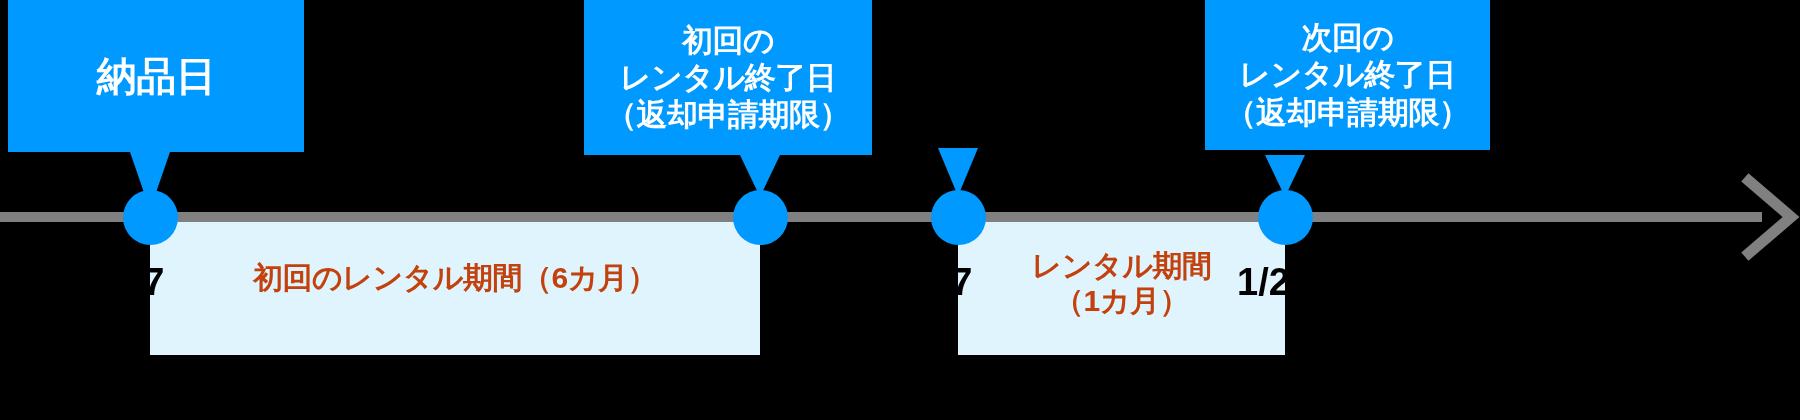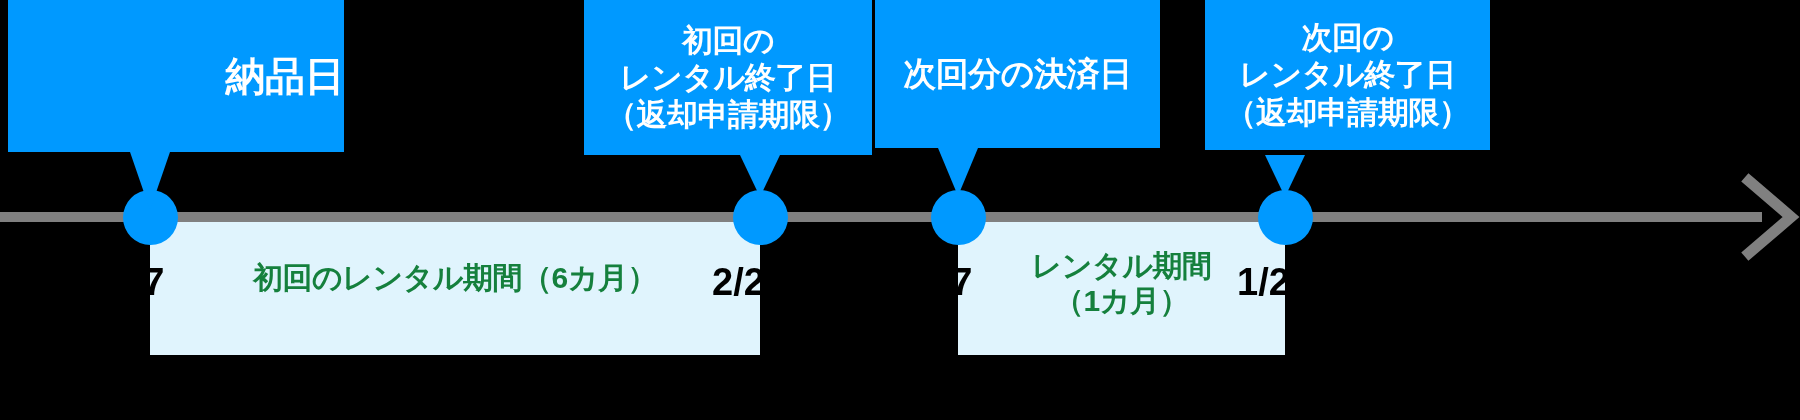--- a/index.html
+++ b/index.html
@@ -24,21 +24,21 @@
   .band {
     position: absolute;
     background: #e0f4fd;
     overflow: hidden;
   }
   .band-label {
     position: absolute;
     left: 0;
     width: 100%;
     text-align: center;
-    color: #15803d;
+    color: #c2410c;
     font-weight: bold;
     line-height: 1.18;
     white-space: pre-line;
     letter-spacing: -0.5px;
   }
 
   
   .axis-line {
     position: absolute;
     height: 10px;
@@ -108,52 +108,46 @@
   <div class="axis-line" style="left:0px; top:212px; width:1762px;"></div>
 
   <svg class="axis-arrow" width="70" height="92" viewBox="0 0 70 92" style="left:1735px; top:171px;">
     <polyline points="14,10 56,46 14,82" fill="none" stroke="#808080" stroke-width="11" stroke-linecap="square" stroke-linejoin="miter"></polyline>
   </svg>
 
   <div class="date-clip" style="left:150px; top:260px; width:120px; height:48px;">
     <div class="date-label" style="left:-28px; top:3px; font-size:38px;">27</div>
   </div>
 
-  <div class="date-clip" style="left:640px; top:260px; width:120px; height:48px;">
-    <div class="date-label" style="left:72px; top:3px; font-size:38px;">2/2</div>
-  </div>
 
   <div class="date-clip" style="left:958px; top:260px; width:120px; height:48px;">
     <div class="date-label" style="left:-28px; top:3px; font-size:38px;">27</div>
   </div>
 
   <div class="date-clip" style="left:1165px; top:260px; width:120px; height:48px;">
     <div class="date-label" style="left:72px; top:3px; font-size:38px;">1/2</div>
   </div>
 
   <div class="marker" style="left:123px; top:190px; width:55px; height:55px;"></div>
   <div class="marker" style="left:733px; top:190px; width:55px; height:55px;"></div>
   <div class="marker" style="left:931px; top:190px; width:55px; height:55px;"></div>
   <div class="marker" style="left:1258px; top:190px; width:55px; height:55px;"></div>
 
-  <div class="callout" style="left:8px; top:0px; width:336px; height:152px;justify-content:flex-end;">
+  <div class="callout" style="left:8px; top:0px; width:296px; height:152px;">
     <div class="callout-text" style="font-size:40px;">納品日</div>
   </div>
   <div class="callout-tail" style="left:130px; top:152px; border-left:20px solid transparent; border-right:20px solid transparent; border-top:58px solid #0099ff;"></div>
 
   <div class="callout" style="left:540px; top:0px; width:288px; height:155px;margin-left:44px;">
     <div class="callout-text" style="font-size:31px;">初回の
 レンタル終了日
 （返却申請期限）</div>
   </div>
   <div class="callout-tail" style="left:740px; top:155px; border-left:20px solid transparent; border-right:20px solid transparent; border-top:42px solid #0099ff;"></div>
 
-  <div class="callout" style="left:875px; top:0px; width:285px; height:148px;">
-    <div class="callout-text" style="font-size:33px;">次回分の決済日</div>
-  </div>
   <div class="callout-tail" style="left:938px; top:148px; border-left:20px solid transparent; border-right:20px solid transparent; border-top:48px solid #0099ff;"></div>
 
   <div class="callout" style="left:1205px; top:0px; width:285px; height:150px;">
     <div class="callout-text" style="font-size:31px;">次回の
 レンタル終了日
 （返却申請期限）</div>
   </div>
   <div class="callout-tail" style="left:1265px; top:155px; border-left:20px solid transparent; border-right:20px solid transparent; border-top:42px solid #0099ff;"></div>
 
 </div>

